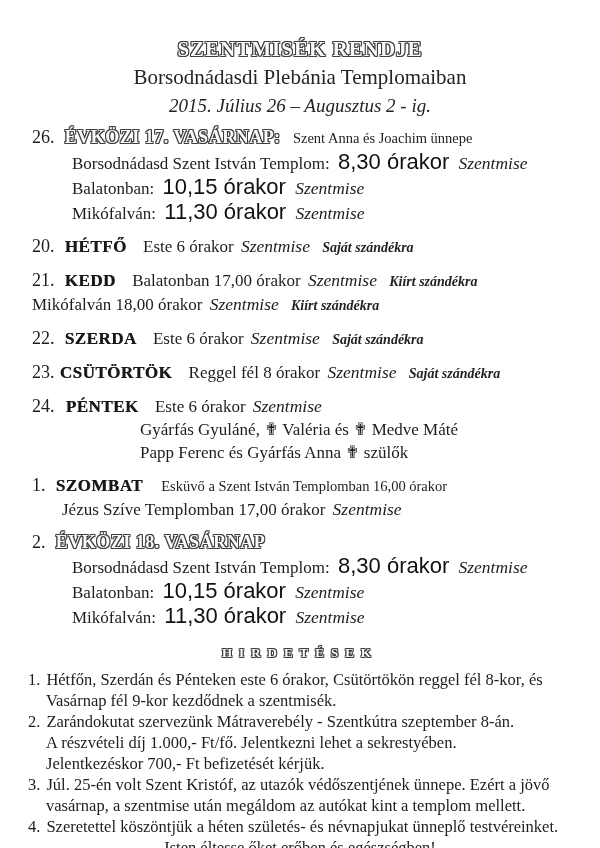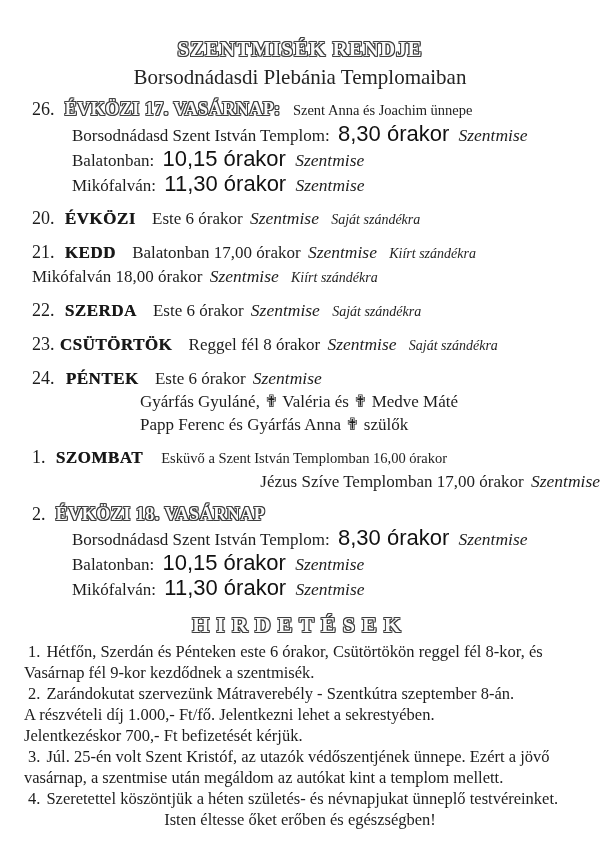--- a/index.html
+++ b/index.html
@@ -32,66 +32,67 @@
     font-size:19px;line-height:28px;
     font-style:italic;
     color:#242424;
   }
   
   .sec{margin-top:10px;}
   .sec-first{margin-top:6px;}
   .row{line-height:23px;font-size:17px;padding-left:32px;white-space:nowrap;}
   .sub{padding-left:72px;}
   .cont-kedd{}
-  .cont-szombat{padding-left:109px;text-align:right;}
+  .cont-szombat{padding-left:62px;}
   .cont-friday{padding-left:140px;}
   .num{font-size:18px;margin-right:6px;}
   .outline-head{
     font-weight:bold;font-size:18px;letter-spacing:0.5px;
     color:#fbfbfb;
     text-shadow:-1px 0 0 #3f3f3f,1px 0 0 #3f3f3f,0 -1px 0 #3f3f3f,0 1px 0 #3f3f3f,
                 -1px -1px 0 #3f3f3f,1px -1px 0 #3f3f3f,-1px 1px 0 #3f3f3f,1px 1px 0 #3f3f3f;
   }
   .day{
     font-weight:bold;font-size:17px;letter-spacing:0.5px;
     color:#171717;margin-right:12px;
     text-shadow:0.4px 0 0 #555;
   }
   .time-sans{
     font-family:"Liberation Sans","DejaVu Sans",sans-serif;
     font-size:22px;color:#111;
     margin-left:4px;margin-right:2px;
   }
   .mise{font-style:italic;font-size:17.5px;margin-left:3px;}
-  .note{font-style:italic;font-size:14px;margin-left:8px;color:#222;}
+  .note{font-style:italic;font-size:14px;margin-left:8px;color:#222;font-weight:bold;}
   .head-note{font-size:14.5px;margin-left:8px;color:#222;}
   
   .ann-head{
     margin-top:10px;
     text-align:center;
-    font-size:22px;line-height:28px;
+    font-size:13px;line-height:28px;
     font-weight:bold;letter-spacing:7px;
     color:#fbfbfb;
     text-shadow:-1px 0 0 #3f3f3f,1px 0 0 #3f3f3f,0 -1px 0 #3f3f3f,0 1px 0 #3f3f3f,
                 -1px -1px 0 #3f3f3f,1px -1px 0 #3f3f3f,-1px 1px 0 #3f3f3f,1px 1px 0 #3f3f3f;
   }
   .ann{margin-top:2px;font-size:16.5px;line-height:21px;color:#1d1d1d;}
   .ann-line{padding-left:28px;}
-  .ann-cont{padding-left:24px;}
+  .ann-cont{padding-left:46px;}
   .ann-center{padding-left:0;text-align:center;}
   .ann-num{margin-right:6px;}
 </style>
 </head>
 <body>
 
 <div class="page">
 
   <div>
     <div class="hdr-title">SZENTMISÉK RENDJE</div>
     <div class="hdr-sub">Borsodnádasdi Plebánia Templomaiban</div>
+    <div class="hdr-date">2015. Július 26 – Augusztus 2 - ig.</div>
   </div>
 
   <div class="sec sec-first">
     <div class="row">
       <span class="num">26.</span>
       <span class="outline-head">ÉVKÖZI 17. VASÁRNAP:</span>
       <span class="head-note">Szent Anna és Joachim ünnepe</span>
     </div>
     <div class="row sub">
       <span>Borsodnádasd Szent István Templom:</span>
@@ -106,21 +107,21 @@
     <div class="row sub">
       <span>Mikófalván:</span>
       <span class="time-sans">11,30 órakor</span>
       <span class="mise">Szentmise</span>
     </div>
   </div>
 
   <div class="sec">
     <div class="row">
       <span class="num">20.</span>
-      <span class="day">ÉVKÖZI</span>
+      <span class="day">HÉTFŐ</span>
       <span>Este 6 órakor</span>
       <span class="mise">Szentmise</span>
       <span class="note">Saját szándékra</span>
     </div>
   </div>
 
   <div class="sec">
     <div class="row">
       <span class="num">21.</span>
       <span class="day">KEDD</span>

